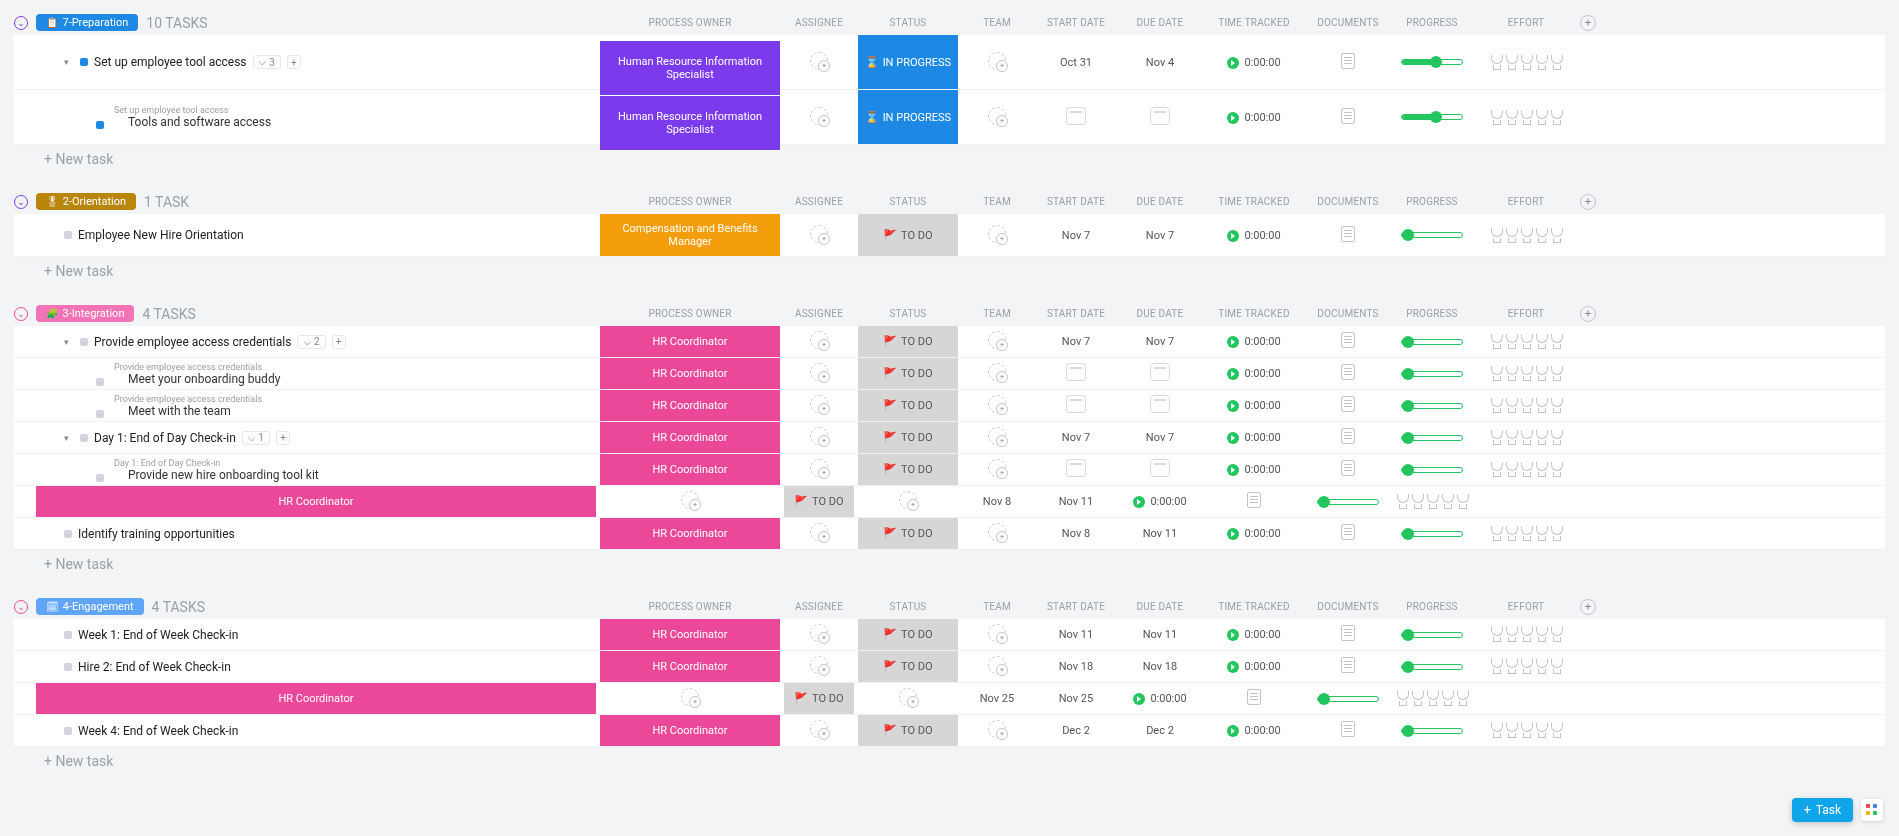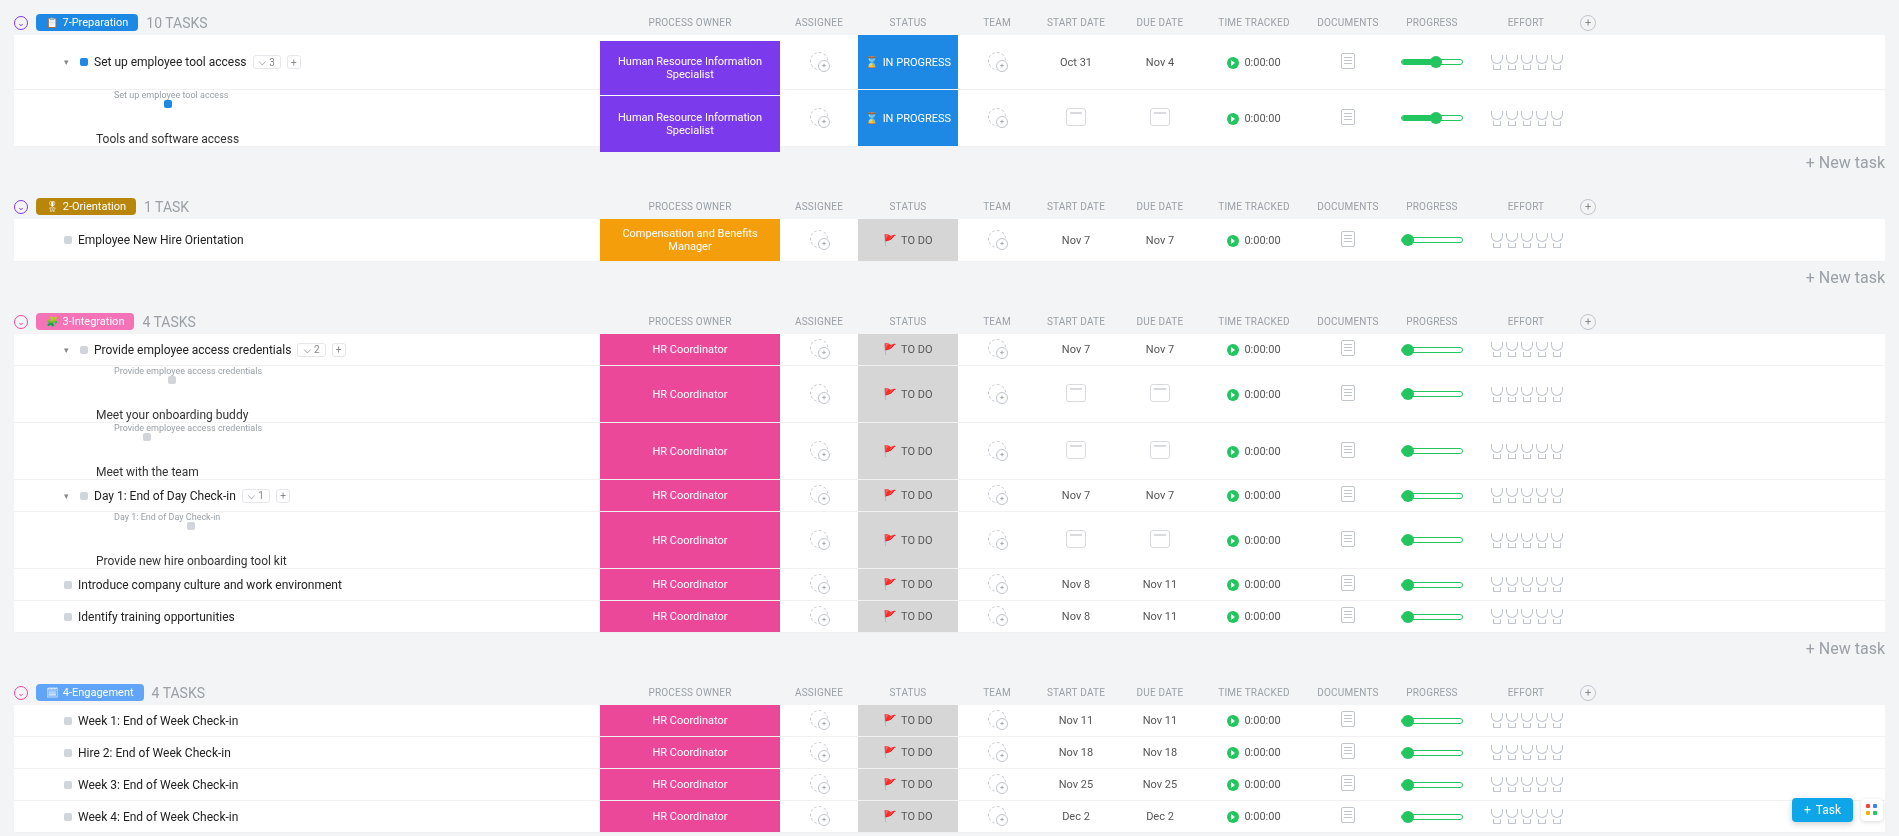--- a/index.html
+++ b/index.html
@@ -47,21 +47,21 @@
     display: grid;
     grid-template-columns: 18px 560px 180px 70px 100px 70px 80px 80px 100px 80px 80px 100px 20px;
     align-items: center;
     gap: 4px;
     background: #fff;
     border-bottom: 1px solid #f1f1f1;
     min-height: 32px;
   }
   .row .left-cell { display:flex; align-items:center; gap:6px; padding-left: 28px; }
   .row.sub .left-cell { padding-left: 60px; flex-direction: column; align-items:flex-start; gap:0;}
-  .row.sub .left-cell .line { display:flex; align-items:center; gap:24px;flex-direction:column; }
+  .row.sub .left-cell .line { display:flex; align-items:flex-end; gap:24px; }
   .sub-parent-name { font-size:9px; color:#9aa0a6; margin-left:18px; }
   .sub-task-name { font-size:12px; color:#333; margin-left:0; }
   .status-dot { width:8px; height:8px; border-radius:2px; background:#d1d5db; display:inline-block; }
   .status-dot.blue { background:#1e88e5; }
   .task-name { font-size: 12px; color:#222; }
   .subtask-badge {
     border:1px solid #e5e7eb; border-radius:3px; padding:0 5px;
     font-size:10px; color:#888; display:inline-flex; align-items:center; gap:3px;
   }
   .add-sub { border:1px solid #e5e7eb; width:14px; height:14px; display:flex;align-items:center;justify-content:center; font-size:10px; color:#888; border-radius:3px; cursor:pointer;}
@@ -85,21 +85,21 @@
   .doc-icon::before{content:"";position:absolute;left:2px;top:3px;right:2px;height:1px;background:#c0c4cc;box-shadow:0 3px 0 #c0c4cc,0 6px 0 #c0c4cc;}
   .progress-cell { display:flex;align-items:center;justify-content:center; }
   .progress-bar { width:62px;height:6px;border:1px solid #22c55e;border-radius:4px;position:relative;background:#fff;}
   .progress-bar .fill { height:100%;background:#22c55e;border-radius:3px 0 0 3px;}
   .progress-bar .knob { width:12px;height:12px;background:#22c55e;border-radius:50%;position:absolute;top:-4px;}
   .effort-cell { display:flex;align-items:center;justify-content:center;gap:1px;}
   .trophy { width:14px;height:15px;position:relative;display:inline-block;}
   .trophy::before{content:"";position:absolute;top:0;left:2px;width:10px;height:8px;border:1.3px solid #c0c4cc;border-top:none;border-radius:0 0 6px 6px;}
   .trophy::after{content:"";position:absolute;bottom:0;left:4px;width:6px;height:4px;border-bottom:1.3px solid #c0c4cc;border-left:1.3px solid #c0c4cc;border-right:1.3px solid #c0c4cc;}
   .plus-circle { width:16px;height:16px;border:1px solid #c0c4cc;border-radius:50%;display:flex;align-items:center;justify-content:center;font-size:11px;color:#888;cursor:pointer;}
-  .new-task { font-size:16px;color:#9aa0a6;padding:6px 0 0 30px;cursor:pointer;text-align:right;}
+  .new-task { font-size:14px;color:#9aa0a6;padding:6px 0 0 30px;cursor:pointer;}
   .expand-caret { color:#888;font-size:9px;cursor:pointer;display:inline-block;width:10px;}
   .bottom-floating{position:fixed;right:16px;bottom:14px;display:flex;gap:8px;align-items:center;}
   .task-btn{background:#0ea5e9;color:#fff;padding:5px 12px;border-radius:4px;font-size:12px;display:flex;align-items:center;gap:5px;cursor:pointer;box-shadow:0 2px 6px rgba(0,0,0,.2);}
   .grid-btn{width:22px;height:22px;background:#fff;border-radius:4px;display:flex;align-items:center;justify-content:center;box-shadow:0 1px 4px rgba(0,0,0,.15);cursor:pointer;}
   .grid-dots{width:12px;height:12px;display:grid;grid-template-columns:repeat(2,1fr);gap:2px;}
   .grid-dots span{width:4px;height:4px;border-radius:1px;}
   .gd1{background:#ef4444;} .gd2{background:#3b82f6;} .gd3{background:#eab308;} .gd4{background:#22c55e;}
 </style>
 </head>
 <body>
@@ -476,26 +476,20 @@
           <span class="trophy"></span>
           <span class="trophy"></span>
           <span class="trophy"></span>
           <span class="trophy"></span>
           <span class="trophy"></span>
         </div>
     <div></div>
   </div>
       <div class="row ">
     <div></div>
-    <div class="left-cell">
-
-        <span class="status-dot "></span>
-        <span class="task-name">Introduce company culture and work environment</span>
-
-      </div>
     <div class="owner-cell owner-pink">HR Coordinator</div>
     <div class="assignee-cell"><span class="circ"></span></div>
     <div class="status-cell status-todo">
           <span>🚩</span>
           <span>TO DO</span>
         </div>
     <div class="team-cell"><span class="circ"></span></div>
     <div class="date-cell">Nov 8</div>
     <div class="date-cell">Nov 11</div>
     <div class="time-cell">
@@ -649,26 +643,20 @@
           <span class="trophy"></span>
           <span class="trophy"></span>
           <span class="trophy"></span>
           <span class="trophy"></span>
           <span class="trophy"></span>
         </div>
     <div></div>
   </div>
       <div class="row ">
     <div></div>
-    <div class="left-cell">
-
-        <span class="status-dot "></span>
-        <span class="task-name">Week 3: End of Week Check-in</span>
-
-      </div>
     <div class="owner-cell owner-pink">HR Coordinator</div>
     <div class="assignee-cell"><span class="circ"></span></div>
     <div class="status-cell status-todo">
           <span>🚩</span>
           <span>TO DO</span>
         </div>
     <div class="team-cell"><span class="circ"></span></div>
     <div class="date-cell">Nov 25</div>
     <div class="date-cell">Nov 25</div>
     <div class="time-cell">

